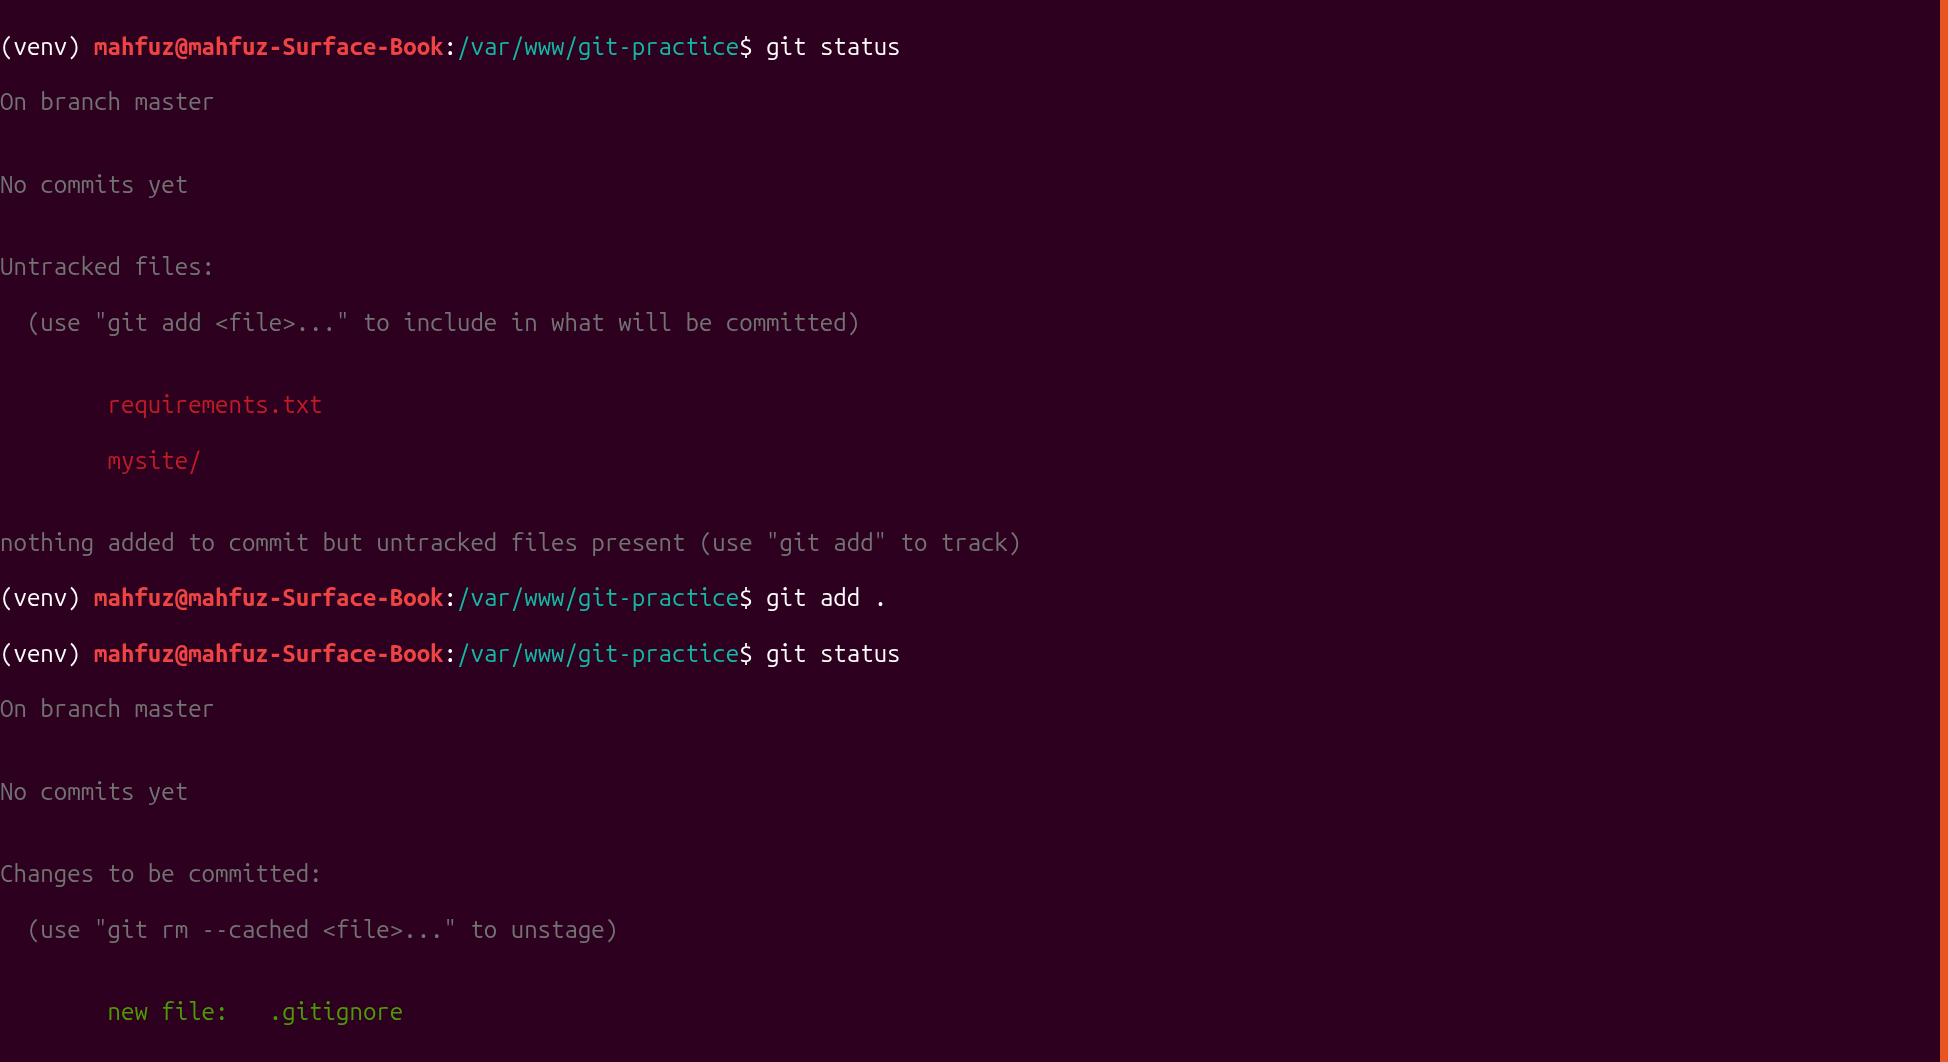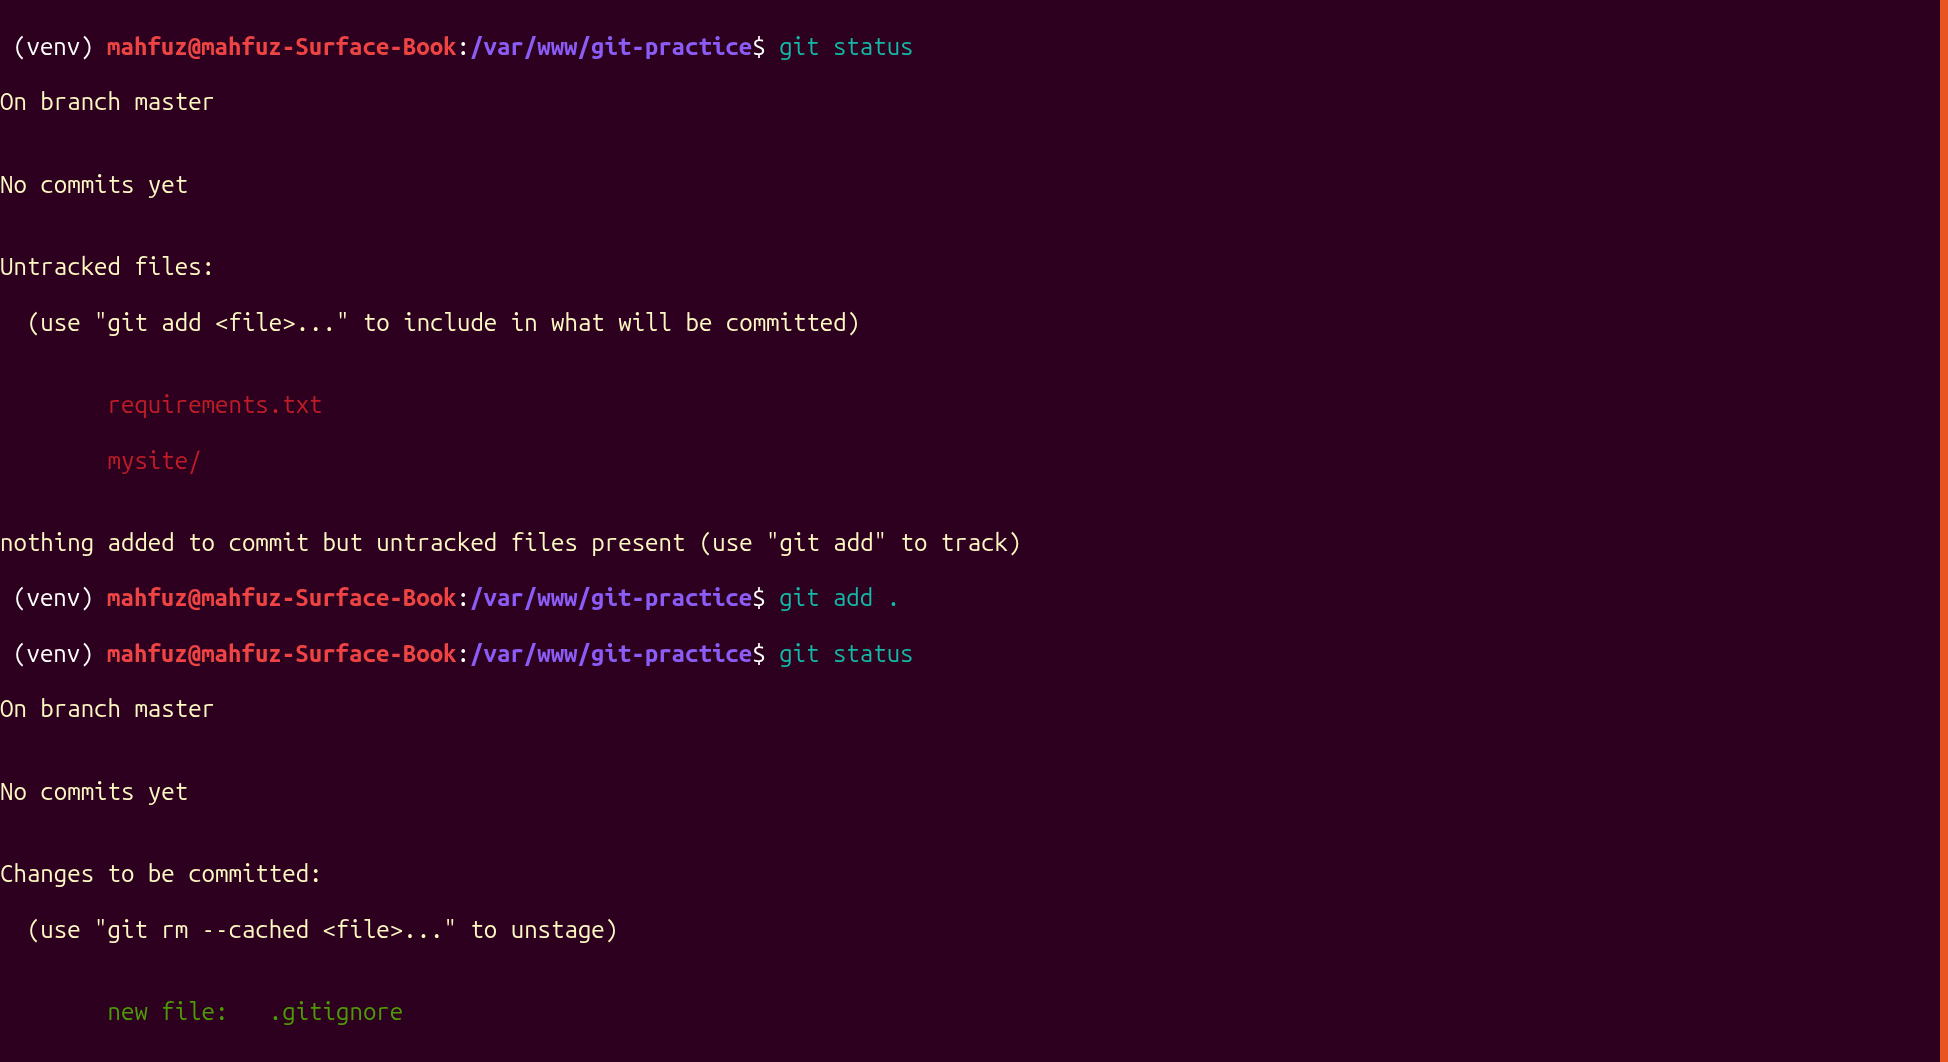--- a/index.html
+++ b/index.html
@@ -23,27 +23,27 @@
       white-space: pre;
     }
     .scrollbar {
       position: absolute;
       right: 0;
       top: 0;
       width: 8px;
       height: 100%;
       background: #e95420;
     }
-    .venv { color: #ffffff; padding-left: 13px; }
+    .venv { color: #ffffff; }
     .user-host { color: #ef4444; font-weight: bold; }
     .colon { color: #ffffff; }
-    .path { color: #8b5cf6; font-weight: bold; }
+    .path { color: #14b8a6; font-weight: normal; }
     .dollar { color: #ffffff; }
-    .cmd { color: #14b8a6; margin-top: 20px; }
-    .white { color: #fef9c3; }
+    .cmd { color: #ffffff; margin-top: 20px; }
+    .white { color: #737373; }
     .red-file { color: #c01c28; }
     .green-file { color: #4e9a06; }
     .line { display: block; }
   </style>
 </head>
 <body>
 
 <div class="terminal">
 <span class="line"><span class="venv">(venv) </span><span class="user-host">mahfuz@mahfuz-Surface-Book</span><span class="colon">:</span><span class="path">/var/www/git-practice</span><span class="dollar">$ </span><span class="cmd">git status</span></span>
 <span class="line white">On branch master</span>

